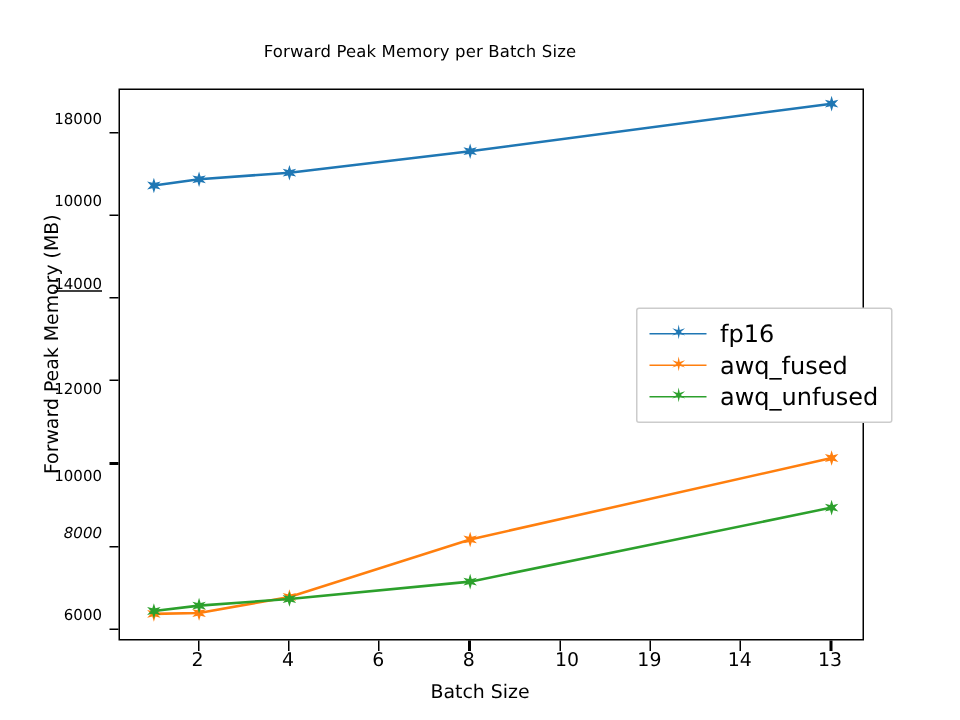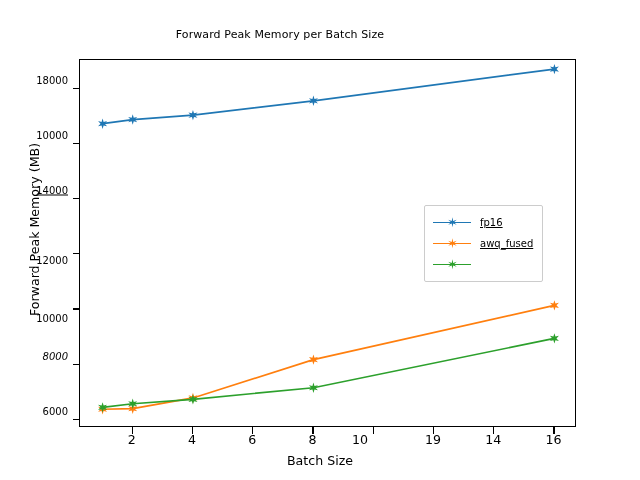--- a/index.html
+++ b/index.html
@@ -147,24 +147,23 @@
     position: absolute;
     left: 13px;
     top: 0px;
     width: 13px;
     height: 13px;
     font-size: 13px;
     line-height: 13px;
     text-align: center;
   }
   .legend-label {
-    font-size: 10px;
+    font-size: 16px;
     color: #000000;
     white-space: nowrap;
-    text-decoration: underline;
   }
 </style>
 </head>
 <body>
 
 <div id="figure">
 
   <div id="chart-title">Forward Peak Memory per Batch Size</div>
 
   <div class="ytick-wrap">
@@ -183,27 +182,27 @@
       <div class="ytick-label" style="top: 79.9438px;">18000</div>
       <div class="ytick-mark" style="top: 87.9438px;"></div>
       <div class="xtick-label" style="left: 131.712px;">2</div>
       <div class="xtick-mark" style="left: 131.712px;"></div>
       <div class="xtick-label" style="left: 191.955px;">4</div>
       <div class="xtick-mark" style="left: 191.955px;"></div>
       <div class="xtick-label" style="left: 252.197px;">6</div>
       <div class="xtick-mark" style="left: 252.197px;"></div>
       <div class="xtick-label" style="left: 312.439px;">8</div>
       <div class="xtick-mark" style="left: 312.439px;"></div>
-      <div class="xtick-label" style="left: 360px;">10</div>
+      <div class="xtick-label" style="left: 378px;">10</div>
       <div class="xtick-mark" style="left: 372.682px;"></div>
       <div class="xtick-label" style="left: 432.924px;">19</div>
       <div class="xtick-mark" style="left: 432.924px;"></div>
       <div class="xtick-label" style="left: 493.167px;">14</div>
       <div class="xtick-mark" style="left: 493.167px;"></div>
-      <div class="xtick-label" style="left: 553.409px;">16</div>
+      <div class="xtick-label" style="left: 553.409px;">13</div>
       <div class="xtick-mark" style="left: 553.409px;"></div>
     </div>
 
   <div id="axes">
     <svg id="plot-svg" viewBox="0 0 497 368" preserveAspectRatio="none">
         <polyline points="22.59,63.68 52.71,59.54 112.95,55.13 233.44,40.80 474.41,9.10" fill="none" stroke="#1f77b4" stroke-width="1.7"></polyline>
         <polygon points="22.59,58.48 23.63,61.88 27.09,61.08 24.67,63.68 27.09,66.28 23.63,65.48 22.59,68.88 21.55,65.48 18.09,66.28 20.51,63.68 18.09,61.08 21.55,61.88" fill="#1f77b4"></polygon>
         <polygon points="52.71,54.34 53.75,57.74 57.22,56.94 54.79,59.54 57.22,62.14 53.75,61.34 52.71,64.74 51.67,61.34 48.21,62.14 50.63,59.54 48.21,56.94 51.67,57.74" fill="#1f77b4"></polygon>
         <polygon points="112.95,49.93 113.99,53.33 117.46,52.53 115.03,55.13 117.46,57.73 113.99,56.93 112.95,60.33 111.91,56.93 108.45,57.73 110.87,55.13 108.45,52.53 111.91,53.33" fill="#1f77b4"></polygon>
         <polygon points="233.44,35.60 234.48,39.00 237.94,38.20 235.52,40.80 237.94,43.40 234.48,42.60 233.44,46.00 232.40,42.60 228.94,43.40 231.36,40.80 228.94,38.20 232.40,39.00" fill="#1f77b4"></polygon>
@@ -239,16 +238,17 @@
         <span class="legend-line" style="background:#ff7f0e"></span>
         <span class="legend-star" style="color:#ff7f0e">✶</span>
       </span>
       <span class="legend-label">awq_fused</span>
     </div>
     <div class="legend-row">
       <span class="legend-sample">
         <span class="legend-line" style="background:#2ca02c"></span>
         <span class="legend-star" style="color:#2ca02c">✶</span>
       </span>
+      <span class="legend-label">awq_unfused</span>
     </div>
   </div>
 
 </div>
 
 </body></html>

